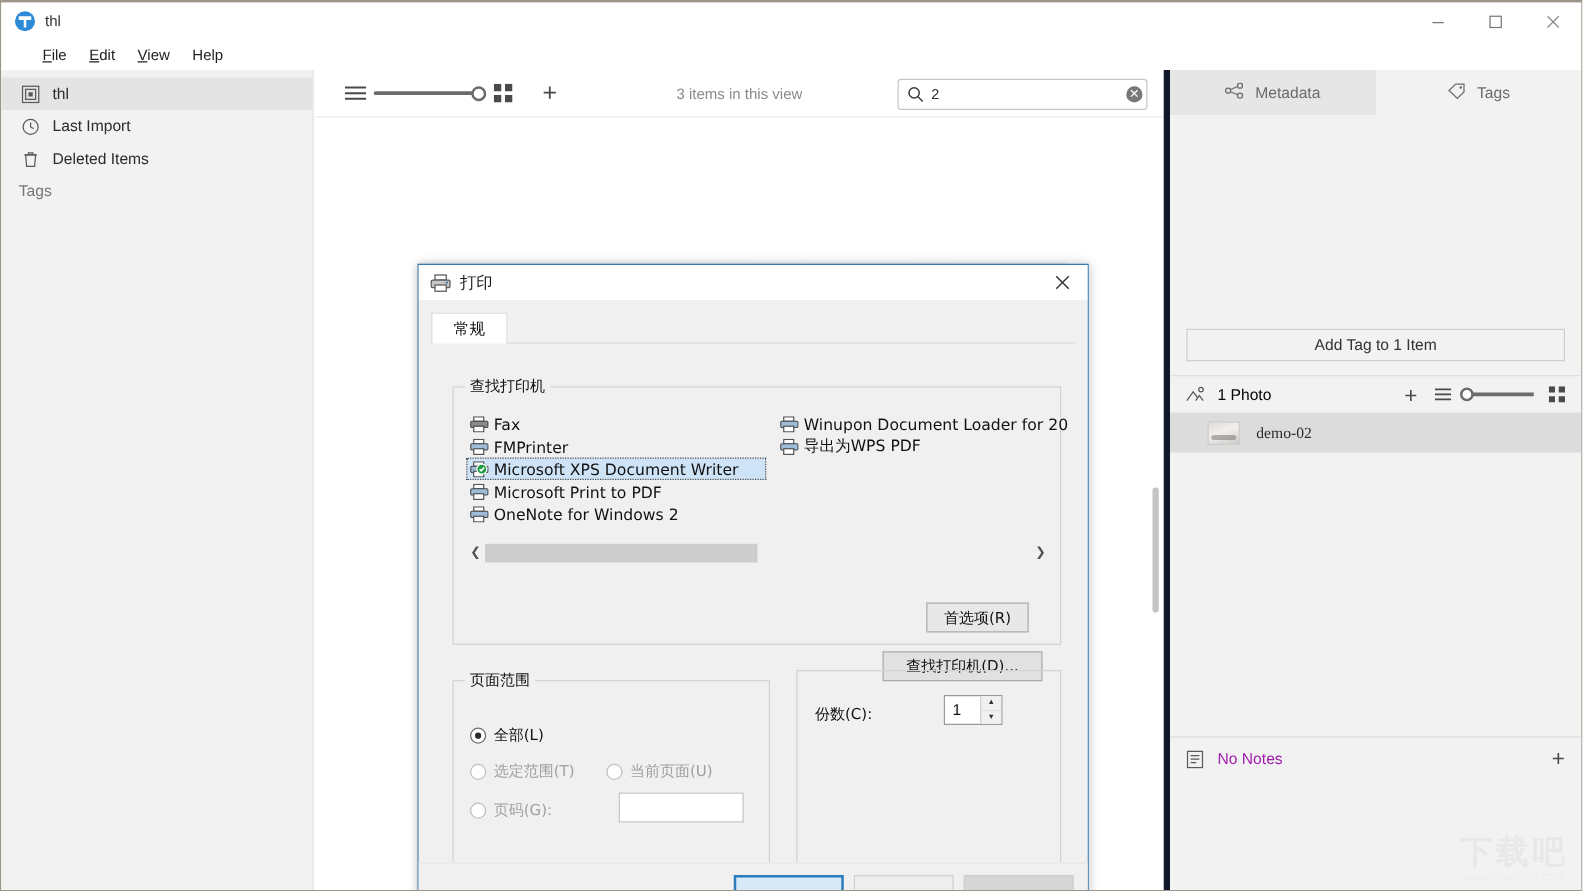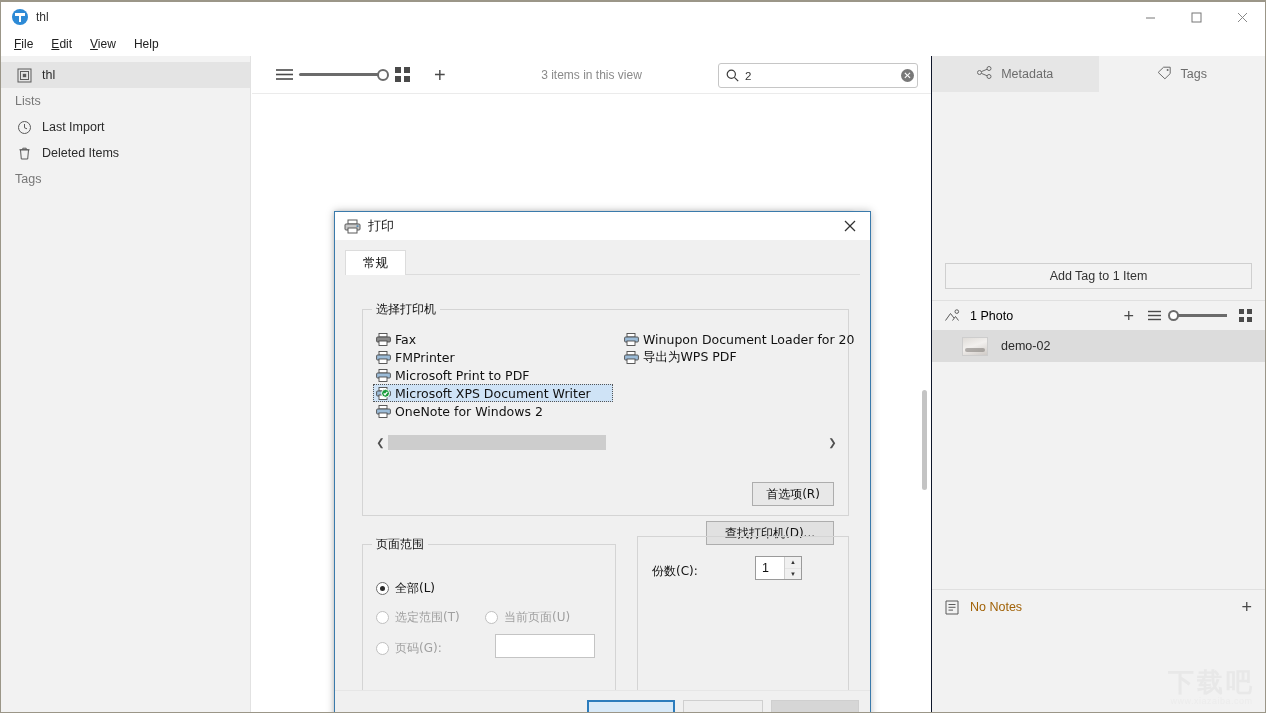--- a/index.html
+++ b/index.html
@@ -44,21 +44,21 @@
   .winbtns { position: absolute; right: 0; top: 0; height: 30px; display: flex; }
   .winbtn {
     width: 46px; height: 30px; display: flex; align-items: center; justify-content: center;
     color: #8a8a8a; font-size: 13px;
   }
   .winbtn svg { display: block; }
 
   
   .menubar {
     position: absolute; top: 30px; left: 0; right: 0; height: 24px;
-    background: #ffffff; display: flex; align-items: center; padding-left: 4px;
+    background: #ffffff; display: flex; align-items: center; padding-left: 24px;
   }
   .menuitem {
     font-size: 12px; color: #222; padding: 2px 9px; cursor: default;
   }
   .menuitem u { text-decoration: underline; }
 
   
   .sidebar {
     position: absolute; top: 54px; left: 0; width: 250px; bottom: 0;
     background: #f2f2f2;
@@ -148,21 +148,21 @@
   .doc-l2 { left: 155px; top: 48px; font-size: 11.5px; opacity: .88; }
 
   .vscroll {
     position: absolute; right: 4px; top: 295px; width: 5px; height: 100px;
     background: #c4c4c4; border-radius: 3px;
   }
 
   
   .rightpanel {
     position: absolute; top: 54px; right: 0; width: 334px; bottom: 0;
-    background: #f2f2f2; border-left: 1px solid #0f172a;
+    background: #f2f2f2; border-left: 5px solid #0f172a;
   }
   .rp-tabs { display: flex; height: 36px; }
   .rp-tab {
     flex: 1; display: flex; align-items: center; justify-content: center;
     font-size: 12.5px; color: #6c6c6c; gap: 9px;
   }
   .rp-tab.active { background: #e6e6e6; }
   .rp-body-pad { height: 171px; }
   .addtag {
     margin: 0 13px; height: 26px;
@@ -194,28 +194,28 @@
   }
   .photo-thumb {
     width: 26px; height: 19px; margin-right: 13px; flex: none;
     background: linear-gradient(160deg,#dfdcd8,#f2f0ee 45%,#cfcac6);
     border: 1px solid #cdcdcd; position: relative; overflow: hidden;
   }
   .photo-thumb::after {
     content:""; position:absolute; left:2px; top:10px; width:20px; height:4px;
     background: rgba(100,95,90,.45); border-radius: 2px;
   }
-  .photo-name { font-size: 12.5px; color: #2b2b2b; }
+  .photo-name { font-size: 12.5px; color: #2b2b2b; font-family: Liberation Serif, serif; }
   .notes-bar {
     position: absolute; left: 0; right: 0; bottom: 0; height: 123px;
     background: #f2f2f2; border-top: 1px solid #e0e0e0;
   }
   .notes-inner { display: flex; align-items: center; height: 34px; padding: 0 13px; }
   .notes-inner .n-ico { color: #5a5a5a; margin-right: 11px; display:flex; }
-  .notes-inner .n-label { font-size: 12.5px; color: #a16207; }
+  .notes-inner .n-label { font-size: 12.5px; color: #a21caf; }
   .notes-inner .n-plus { margin-left: auto; font-size: 18px; color: #4a4a4a; font-weight: 300; line-height:1; }
 
   
   .watermark {
     position: absolute; right: 10px; bottom: 6px;
     text-align: center; pointer-events: none; user-select: none;
   }
   .watermark .wm-cn {
     font-size: 26px; font-weight: bold; color: #e8e8e8;
     letter-spacing: 3px; line-height: 1;
@@ -308,21 +308,21 @@
   .pinfo .line { height: 23px; display: flex; align-items: center; }
   .pinfo .lbl { width: 44px; }
   .pinfo .val { color: #111; }
 
   .btn {
     background: #e1e1e1; border: 1px solid #adadad;
     font-size: 12px; color: #111; display: flex; align-items: center;
     justify-content: center; cursor: default;
     font-family: "DejaVu Sans", "Liberation Sans", sans-serif;
   }
-  #btn-pref { position: absolute; right: 14px; top: 164px; width: 82px; height: 24px; background:#e8e8e8; }
+  #btn-pref { position: absolute; right: 25px; top: 164px; width: 82px; height: 24px; background:#e8e8e8; }
   #btn-find { position: absolute; right: 14px; top: 203px; width: 128px; height: 24px; background:#e1e1e1; }
 
   #grp-range { left: 27px; top: 295px; width: 254px; height: 178px; }
   #grp-copies { left: 302px; top: 295px; width: 212px; height: 178px; }
 
   .radio-row {
     position: absolute; display: flex; align-items: center;
     font-size: 12px; font-family: "DejaVu Sans", "Liberation Sans", sans-serif;
   }
   .rad {
@@ -426,21 +426,20 @@
     <div class="side-row selected">
       <span class="ico">
         <svg width="15" height="15" viewBox="0 0 15 15">
             <rect x="1" y="1" width="13" height="13" fill="none" stroke="#5a5a5a" stroke-width="1"></rect>
             <rect x="3.5" y="3.5" width="8" height="8" fill="none" stroke="#5a5a5a" stroke-width="1"></rect>
             <rect x="5.8" y="5.8" width="3.4" height="3.4" fill="#5a5a5a"></rect>
           </svg>
       </span>
       <span>thl</span>
     </div>
-    <div class="side-head">Lists</div>
     <div class="side-row">
       <span class="ico">
         <svg width="15" height="15" viewBox="0 0 15 15">
             <circle cx="7.5" cy="7.5" r="6" fill="none" stroke="#5a5a5a" stroke-width="1"></circle>
             <line x1="7.5" y1="4" x2="7.5" y2="7.8" stroke="#5a5a5a" stroke-width="1"></line>
             <line x1="7.5" y1="7.8" x2="10" y2="8.8" stroke="#5a5a5a" stroke-width="1"></line>
           </svg>
       </span>
       <span>Last Import</span>
     </div>
@@ -614,21 +613,21 @@
 
     <div class="dlg-body">
       <div class="tabline"></div>
       <div class="tabstrip">
         <div class="tab-gen">
           <span>常规</span>
         </div>
       </div>
 
       <fieldset class="grp" id="grp-printer">
-        <legend>选择打印机</legend>
+        <legend>查找打印机</legend>
 
         <div class="plist">
           <div class="plist-col c1">
             <div class="prow">
               <span class="pr-glyph">
                 <svg width="15" height="13" viewBox="0 0 15 13">
                     <rect x="3" y="0.5" width="8" height="3.5" fill="#fff" stroke="#4a4a4a" stroke-width=".9"></rect>
                     <rect x="0.6" y="4" width="13.8" height="5" rx="1" fill="#8a8a8a" stroke="#4a4a4a" stroke-width=".9"></rect>
                     <rect x="3" y="8" width="8" height="4.5" fill="#fff" stroke="#4a4a4a" stroke-width=".9"></rect>
                   </svg>
@@ -638,41 +637,41 @@
             <div class="prow">
               <span class="pr-glyph">
                 <svg width="15" height="13" viewBox="0 0 15 13">
                     <rect x="3" y="0.5" width="8" height="3.5" fill="#fff" stroke="#4a4a4a" stroke-width=".9"></rect>
                     <rect x="0.6" y="4" width="13.8" height="5" rx="1" fill="#9cbcd8" stroke="#4a4a4a" stroke-width=".9"></rect>
                     <rect x="3" y="8" width="8" height="4.5" fill="#fff" stroke="#4a4a4a" stroke-width=".9"></rect>
                   </svg>
               </span>
               <span>FMPrinter</span>
             </div>
-            <div class="prow">
-              <span class="pr-glyph">
-                <svg width="15" height="13" viewBox="0 0 15 13">
-                    <rect x="3" y="0.5" width="8" height="3.5" fill="#fff" stroke="#4a4a4a" stroke-width=".9"></rect>
-                    <rect x="0.6" y="4" width="13.8" height="5" rx="1" fill="#9cbcd8" stroke="#4a4a4a" stroke-width=".9"></rect>
-                    <rect x="3" y="8" width="8" height="4.5" fill="#fff" stroke="#4a4a4a" stroke-width=".9"></rect>
-                  </svg>
-              </span>
-              <span>Microsoft Print to PDF</span>
-            </div>
             <div class="prow sel">
               <span class="pr-glyph">
                 <svg width="15" height="13" viewBox="0 0 15 13">
                     <rect x="3" y="0.5" width="8" height="3.5" fill="#fff" stroke="#4a4a4a" stroke-width=".9"></rect>
                     <rect x="0.6" y="4" width="13.8" height="5" rx="1" fill="#9cbcd8" stroke="#4a4a4a" stroke-width=".9"></rect>
                     <rect x="3" y="8" width="8" height="4.5" fill="#fff" stroke="#4a4a4a" stroke-width=".9"></rect>
                     <circle cx="9.5" cy="6.3" r="4" fill="#1a9c3c" stroke="#fff" stroke-width="1"></circle>
                     <path d="M7.7 6.4 L9 7.7 L11.4 4.9" fill="none" stroke="#fff" stroke-width="1.3"></path>
                   </svg>
               </span>
               <span>Microsoft XPS Document Writer</span>
+            </div>
+            <div class="prow">
+              <span class="pr-glyph">
+                <svg width="15" height="13" viewBox="0 0 15 13">
+                    <rect x="3" y="0.5" width="8" height="3.5" fill="#fff" stroke="#4a4a4a" stroke-width=".9"></rect>
+                    <rect x="0.6" y="4" width="13.8" height="5" rx="1" fill="#9cbcd8" stroke="#4a4a4a" stroke-width=".9"></rect>
+                    <rect x="3" y="8" width="8" height="4.5" fill="#fff" stroke="#4a4a4a" stroke-width=".9"></rect>
+                  </svg>
+              </span>
+              <span>Microsoft Print to PDF</span>
             </div>
             <div class="prow">
               <span class="pr-glyph">
                 <svg width="15" height="13" viewBox="0 0 15 13">
                     <rect x="3" y="0.5" width="8" height="3.5" fill="#fff" stroke="#4a4a4a" stroke-width=".9"></rect>
                     <rect x="0.6" y="4" width="13.8" height="5" rx="1" fill="#9cbcd8" stroke="#4a4a4a" stroke-width=".9"></rect>
                     <rect x="3" y="8" width="8" height="4.5" fill="#fff" stroke="#4a4a4a" stroke-width=".9"></rect>
                   </svg>
               </span>
               <span>OneNote for Windows 2</span>

